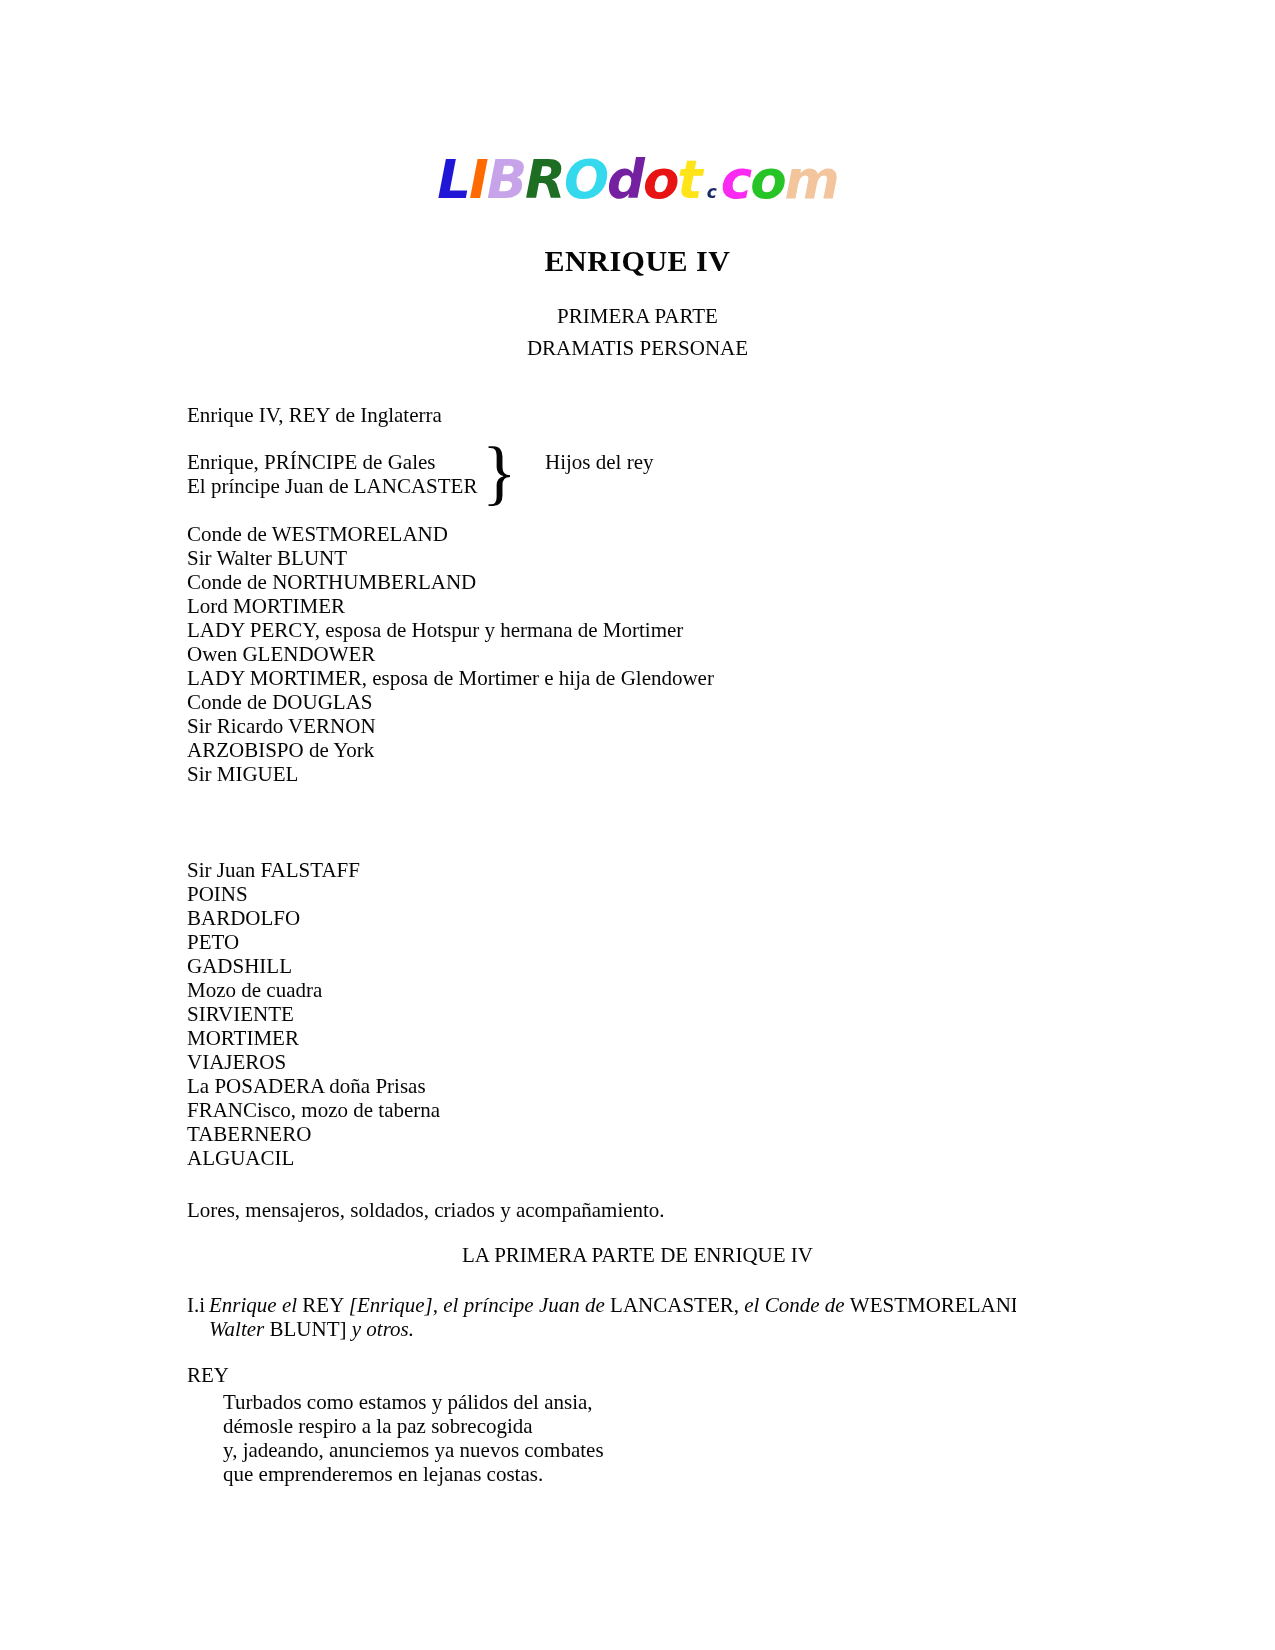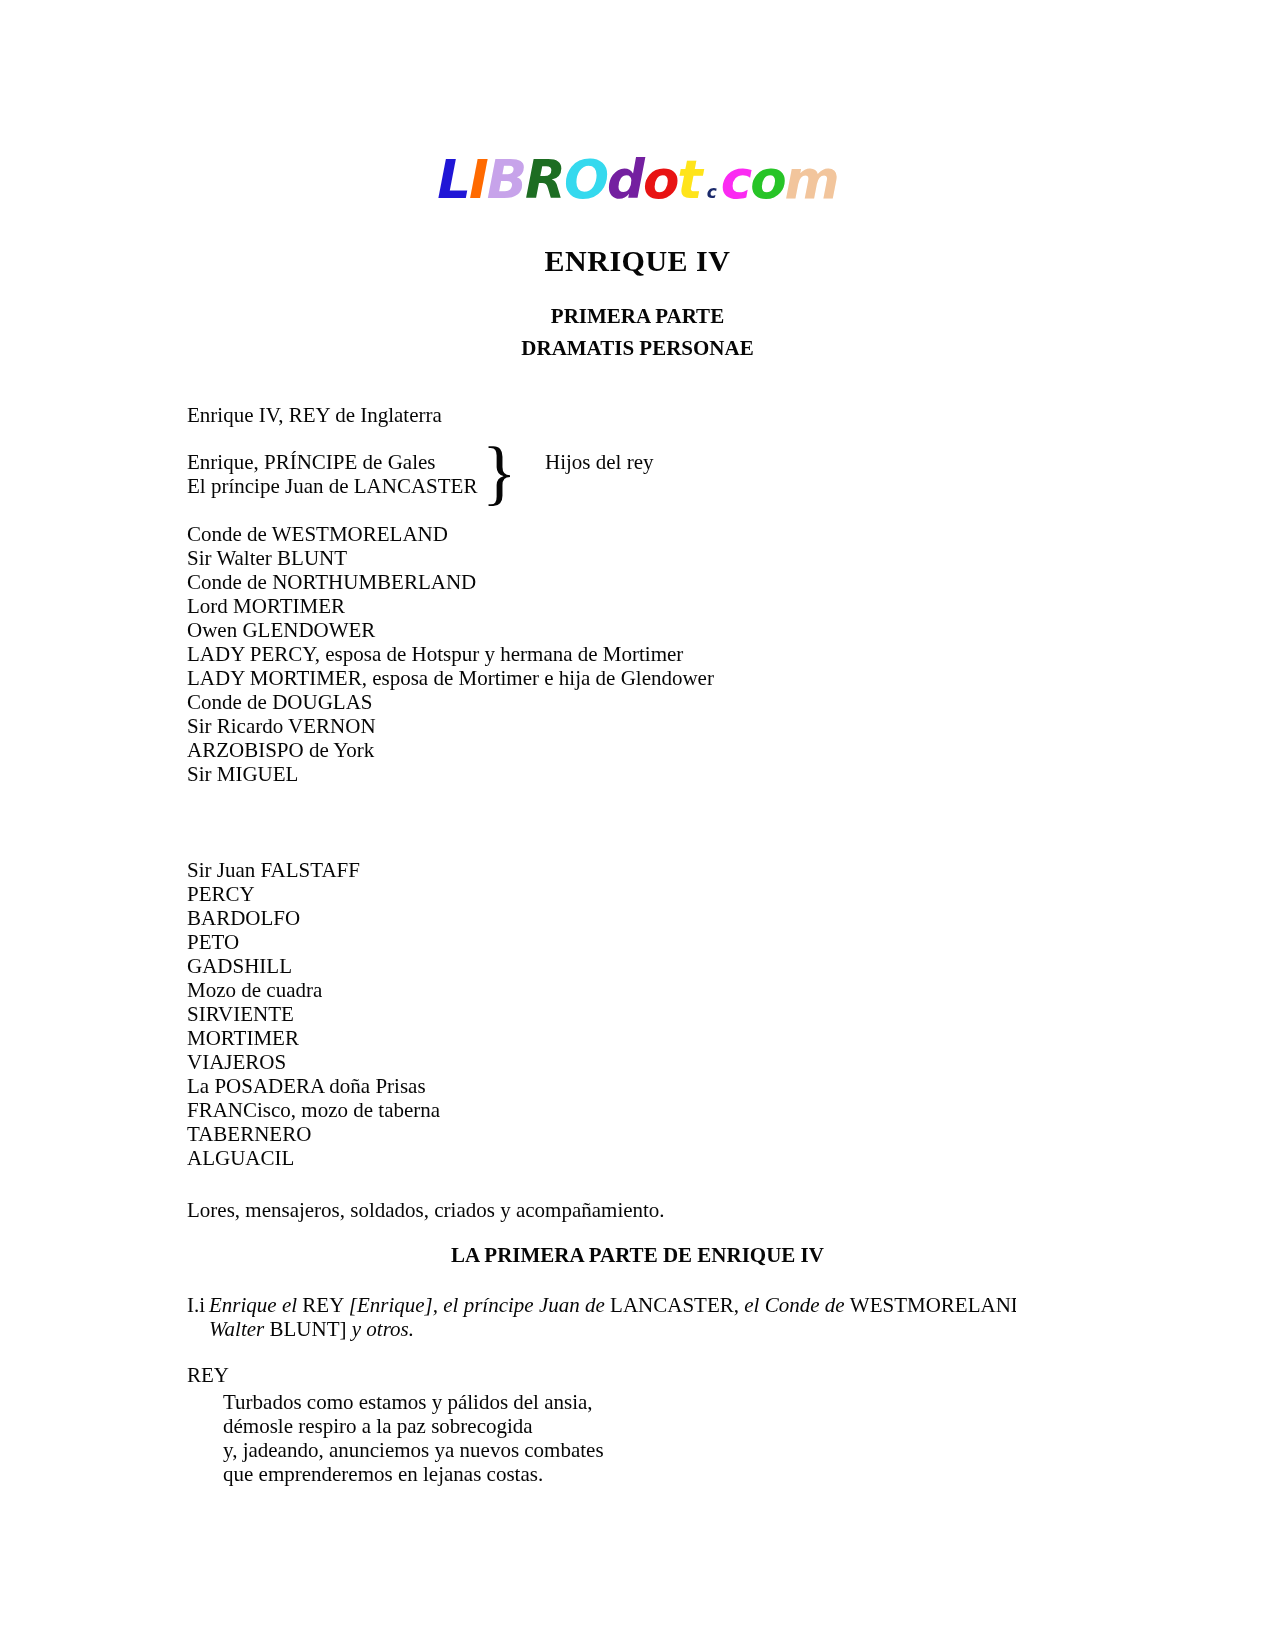--- a/index.html
+++ b/index.html
@@ -4,21 +4,21 @@
 <style>
   html,body { margin:0; padding:0; background:#ffffff; }
   .page {
     position:relative; width:1016px; height:1650px; background:#ffffff;
     font-family:"Liberation Serif", serif; font-size:21px; color:#060606;
     overflow:hidden;
   }
   .line { position:absolute; left:187px; line-height:24px; white-space:pre; }
   .block { position:absolute; left:187px; line-height:24px; }
   .block div { white-space:pre; }
-  .center { position:absolute; left:0; width:1275px; text-align:center; line-height:24px;font-weight:bold; }
+  .center { position:absolute; left:0; width:1275px; text-align:center; line-height:24px; }
   .title { top:249px; font-weight:bold; font-size:30px; letter-spacing:0.5px; }
   .sub1 { top:304px; }
   .sub2 { top:336px; }
   .part-title { top:1243px; }
 
   .logo {
     position:absolute; top:148px; left:0; width:1275px; text-align:center;
     font-family:"DejaVu Sans", sans-serif; font-weight:bold; font-style:italic;
     font-size:53px; line-height:64px; letter-spacing:-2px; white-space:nowrap;
   }
@@ -57,32 +57,32 @@
     <div>El príncipe Juan de LANCASTER</div>
   </div>
   <div class="brace">}</div>
   <div class="princes-note">Hijos del rey</div>
 
   <div class="block" style="top:522px">
     <div>Conde de WESTMORELAND</div>
     <div>Sir Walter BLUNT</div>
     <div>Conde de NORTHUMBERLAND</div>
     <div>Lord MORTIMER</div>
+    <div>LADY PERCY, esposa de Hotspur y hermana de Mortimer</div>
     <div>Owen GLENDOWER</div>
-    <div>LADY PERCY, esposa de Hotspur y hermana de Mortimer</div>
     <div>LADY MORTIMER, esposa de Mortimer e hija de Glendower</div>
     <div>Conde de DOUGLAS</div>
     <div>Sir Ricardo VERNON</div>
     <div>ARZOBISPO de York</div>
     <div>Sir MIGUEL</div>
   </div>
 
   <div class="block" style="top:858px">
     <div>Sir Juan FALSTAFF</div>
-    <div>PERCY</div>
+    <div>POINS</div>
     <div>BARDOLFO</div>
     <div>PETO</div>
     <div>GADSHILL</div>
     <div>Mozo de cuadra</div>
     <div>SIRVIENTE</div>
     <div>MORTIMER</div>
     <div>VIAJEROS</div>
     <div>La POSADERA doña Prisas</div>
     <div>FRANCisco, mozo de taberna</div>
     <div>TABERNERO</div>

